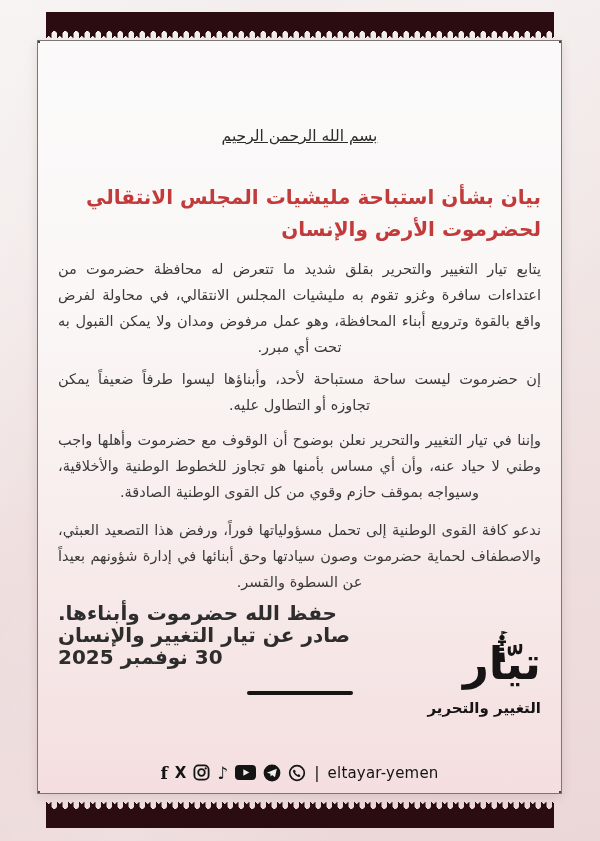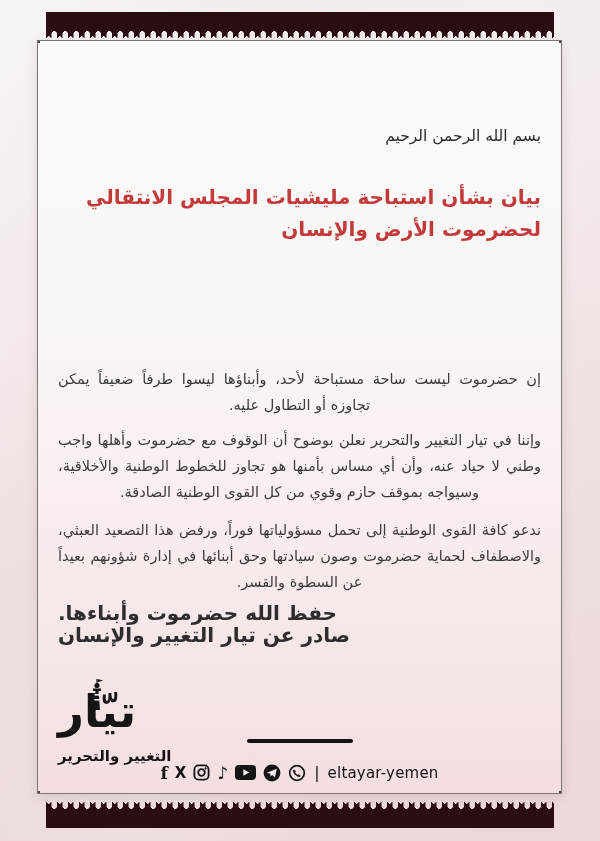--- a/index.html
+++ b/index.html
@@ -27,27 +27,27 @@
   .card{
     position:absolute;left:37px;top:40px;width:525px;height:754px;
     border:1px solid #7d7672;box-sizing:border-box;overflow:hidden;
     background:linear-gradient(180deg,#fbfafa 0%,#faf7f6 35%,#f8efee 60%,#f6e6e6 82%,#f4dee0 100%);
     box-shadow:0 3px 10px rgba(70,35,35,.12);
   }
   .corner{position:absolute;width:5px;height:5px;background:#49433f;}
   .c-tl{top:-3px;left:-3px;} .c-tr{top:-3px;right:-3px;}
   .c-bl{bottom:-3px;left:-3px;} .c-br{bottom:-3px;right:-3px;}
   .block{position:absolute;left:20px;right:20px;direction:rtl;}
-  .bismillah{top:86px;font-size:15.5px;font-weight:500;color:#2d2c2c;}
+  .bismillah{top:86px;text-align:center;font-size:15.5px;font-weight:500;color:#2d2c2c;text-decoration:underline;}
   .title{top:140px;text-align:right;font-size:20px;line-height:32px;font-weight:800;color:#c23a3a;}
   .para{font-size:14.5px;line-height:26px;font-weight:500;color:#3b3a3a;
         text-align:justify;text-align-last:center;}
   .p1{top:215px;} .p2{top:325px;} .p3{top:386px;} .p4{top:476px;}
   .closing{top:561px;text-align:left;font-size:20px;line-height:22px;font-weight:600;color:#2e2d2d;}
-  .logo{top:646px;text-align:left;color:#161414;}
+  .logo{top:598px;text-align:right;color:#161414;}
   .logo-word{font-size:45px;line-height:50px;font-weight:800;letter-spacing:-1px;}
   .lighthouse{position:absolute;left:50%;transform:translateX(-50%);top:-10px;}
   .logo-bar{width:106px;height:3.5px;background:#161414;border-radius:2px;margin:2px auto 4px;}
   .logo-sub{font-size:15px;font-weight:800;}
   .social{top:722px;direction:ltr;display:flex;align-items:center;justify-content:center;gap:7px;color:#141414;}
   .sicon{display:inline-flex;align-items:center;justify-content:center;height:18px;}
   .fb{font-weight:800;font-size:17px;line-height:18px;font-family:"DejaVu Serif","Liberation Serif",serif;}
   .xx{font-weight:800;font-size:15px;line-height:18px;}
   .note{font-size:17px;font-weight:700;line-height:18px;}
   .sep{font-size:16px;font-weight:400;margin:0 1px;}
@@ -69,27 +69,29 @@
   <div class="corner c-bl"></div>
   <div class="corner c-br"></div>
 
   <div class="block bismillah">بسم الله الرحمن الرحيم</div>
 
   <div class="block title">
     <div>بيان بشأن استباحة مليشيات المجلس الانتقالي</div>
     <div>لحضرموت الأرض والإنسان</div>
   </div>
 
+  <div class="block para p1">يتابع تيار التغيير والتحرير بقلق شديد ما تتعرض له محافظة حضرموت من اعتداءات سافرة وغزو تقوم به مليشيات المجلس الانتقالي، في محاولة لفرض واقع بالقوة وترويع أبناء المحافظة، وهو عمل مرفوض ومدان ولا يمكن القبول به تحت أي مبرر.</div>
   <div class="block para p2">إن حضرموت ليست ساحة مستباحة لأحد، وأبناؤها ليسوا طرفاً ضعيفاً يمكن تجاوزه أو التطاول عليه.</div>
   <div class="block para p3">وإننا في تيار التغيير والتحرير نعلن بوضوح أن الوقوف مع حضرموت وأهلها واجب وطني لا حياد عنه، وأن أي مساس بأمنها هو تجاوز للخطوط الوطنية والأخلاقية، وسيواجه بموقف حازم وقوي من كل القوى الوطنية الصادقة.</div>
   <div class="block para p4">ندعو كافة القوى الوطنية إلى تحمل مسؤولياتها فوراً، ورفض هذا التصعيد العبثي، والاصطفاف لحماية حضرموت وصون سيادتها وحق أبنائها في إدارة شؤونهم بعيداً عن السطوة والقسر.</div>
 
   <div class="block closing">
     <div>حفظ الله حضرموت وأبناءها.</div>
     <div>صادر عن تيار التغيير والإنسان</div>
+    <div>30 نوفمبر 2025</div>
   </div>
 
   <div class="block logo">
     <div style="position:relative;display:inline-block;">
       <svg class="lighthouse" width="16" height="34" viewBox="0 0 16 34">
         <polygon points="6.5,14 9.5,14 11,33 5,33" fill="#161414"></polygon>
         <rect x="5.6" y="17" width="4.8" height="1.6" fill="#f8f0ef"></rect>
         <rect x="5.4" y="22" width="5.2" height="1.6" fill="#f8f0ef"></rect>
         <rect x="4" y="11.5" width="8" height="2.5" fill="#161414"></rect>
         <circle cx="8" cy="8.5" r="2.6" fill="#161414"></circle>

